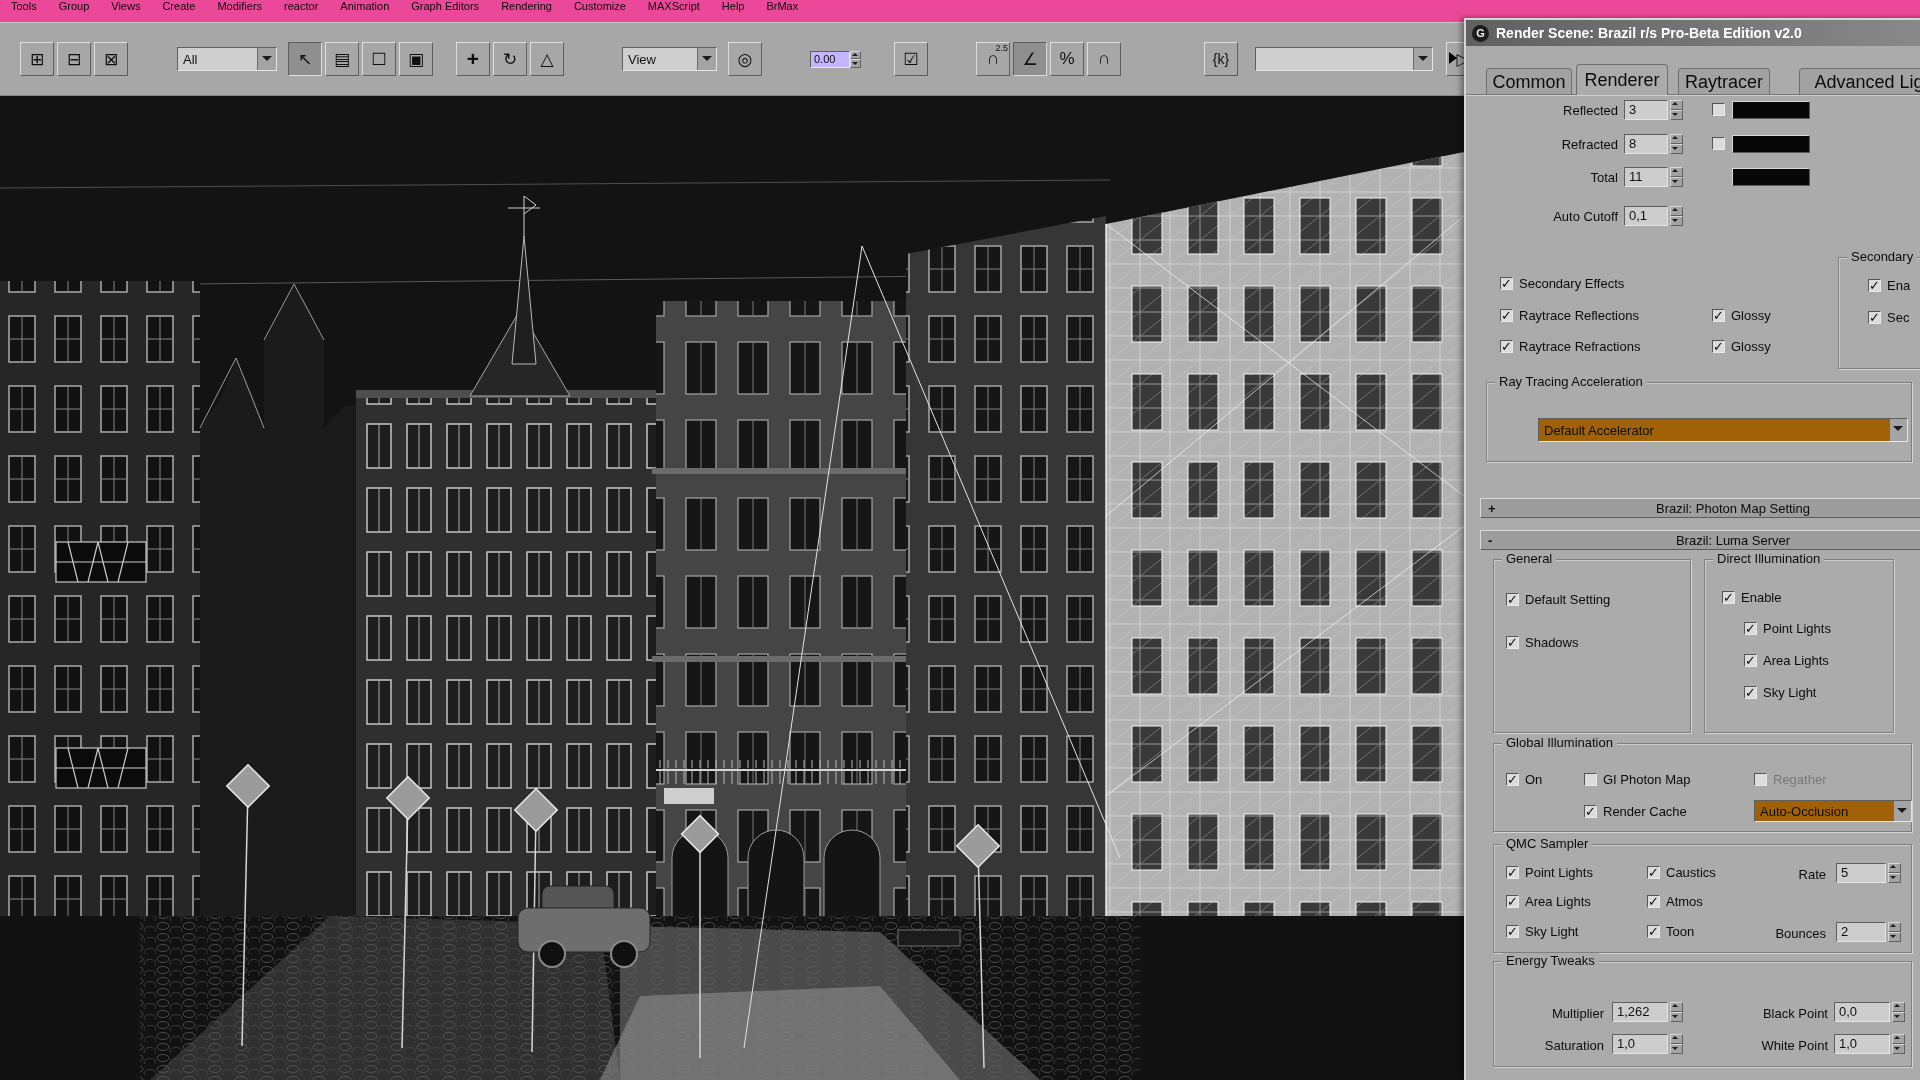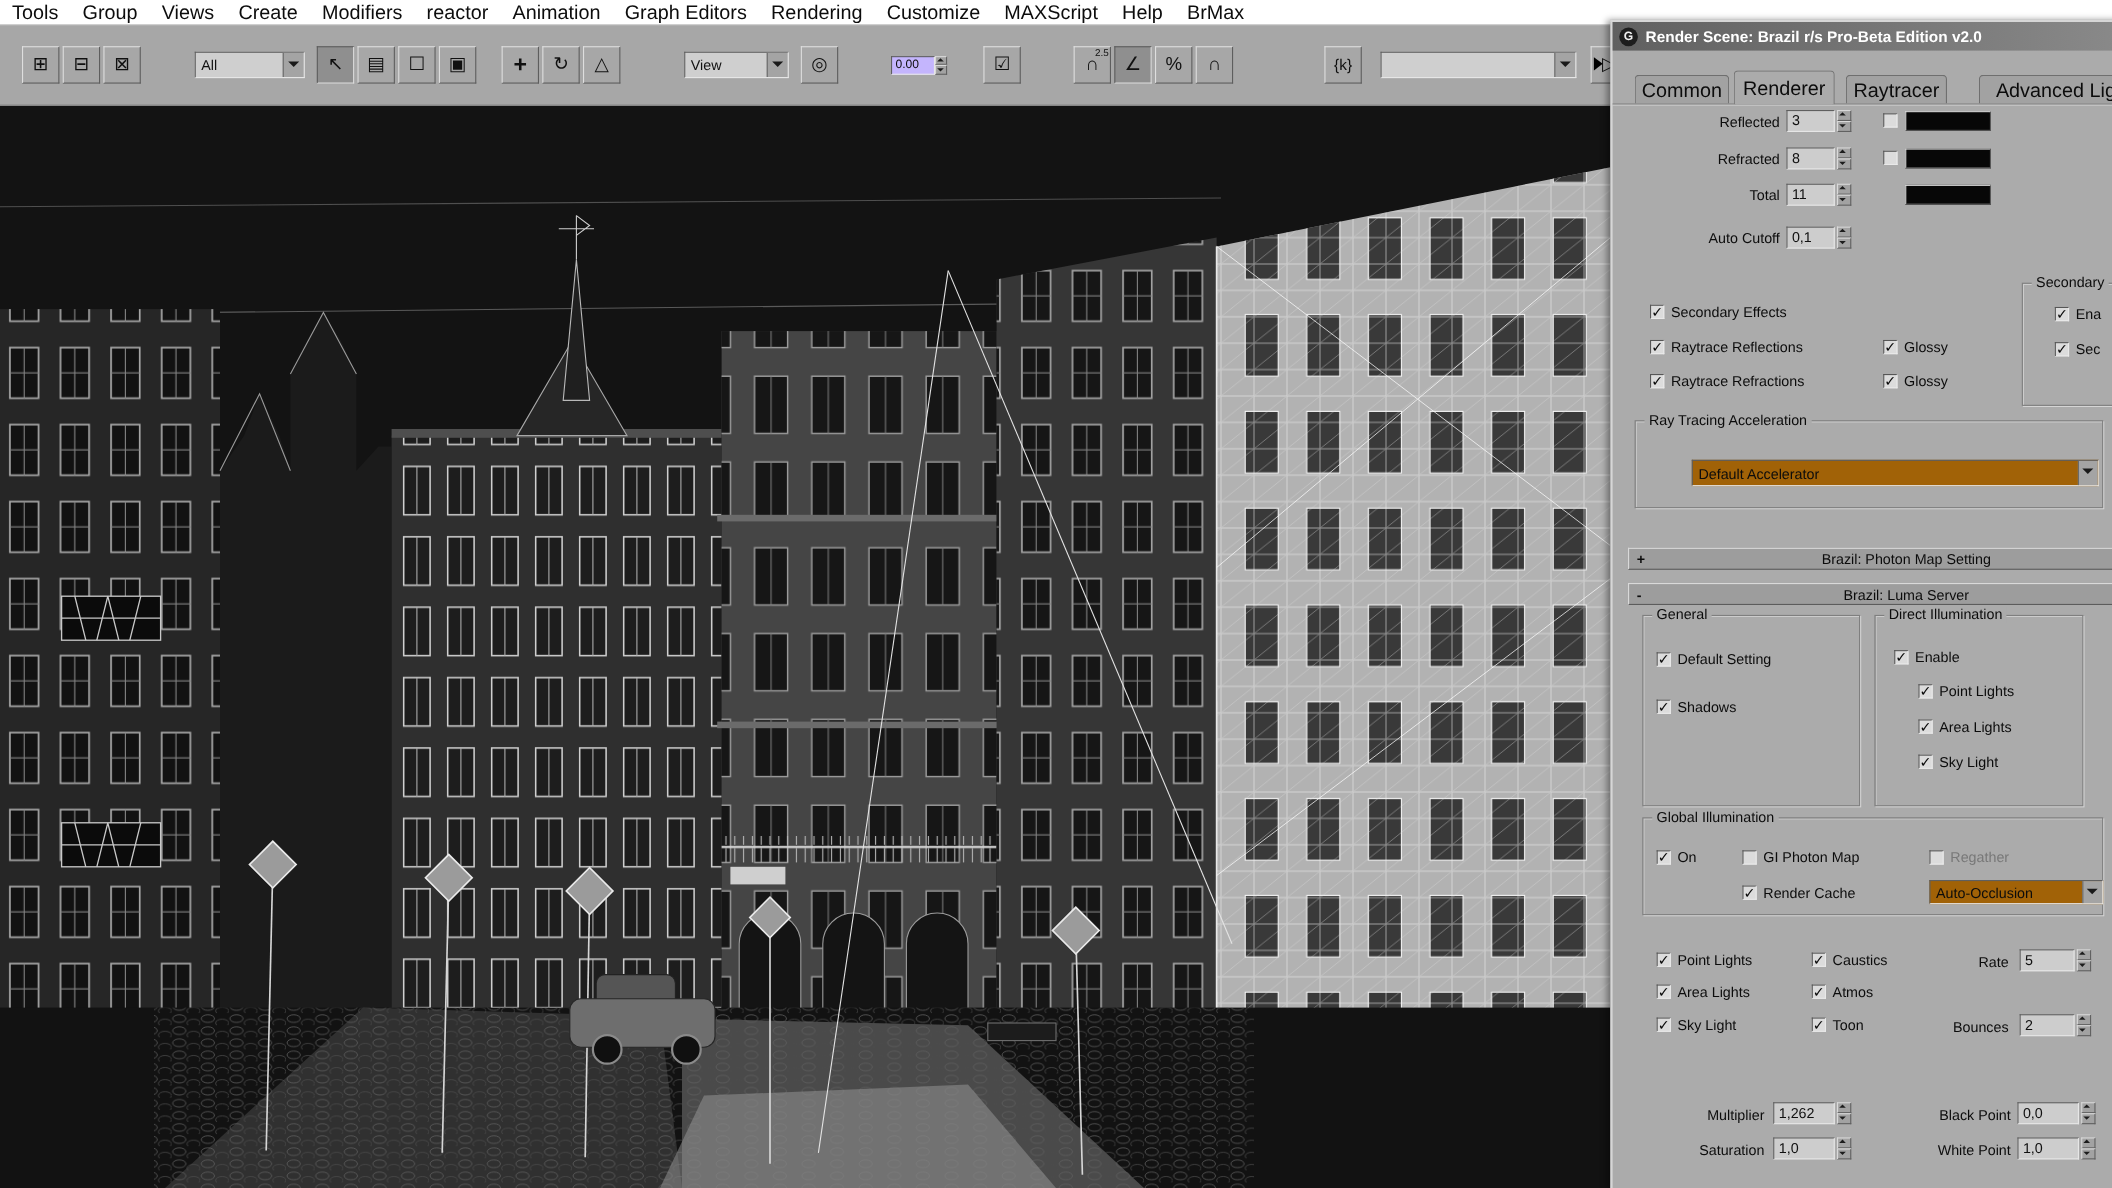--- a/index.html
+++ b/index.html
@@ -1,21 +1,21 @@
 <!DOCTYPE html>
 <html><head>
 <meta charset="utf-8">
 <style>
   *{box-sizing:border-box;margin:0;padding:0}
   html,body{width:1920px;height:1080px;overflow:hidden;background:#a9a9a9;
     font-family:"Liberation Sans","DejaVu Sans",sans-serif;color:#0c0c0c}
 
   
-  .menubar{position:absolute;left:0;top:0;width:100%;height:22px;background:#ffffff;
-    display:flex;align-items:center;font-size:18px;z-index:3}
+  .menubar{position:absolute;left:0;top:0;width:100%;height:22px;background:#ec4899;
+    display:flex;align-items:flex-start;font-size:11px;z-index:3}
   .menubar span{padding:0 11px;cursor:default;white-space:nowrap}
 
   
   .toolbar{position:absolute;left:0;top:22px;width:100%;height:74px;background:#a7a7a7;
     border-top:1px solid #cacaca;border-bottom:1px solid #878787;
     display:flex;align-items:center;gap:3px;padding-left:20px;z-index:2}
   .tbtn{width:34px;height:34px;flex:none;background:#a7a7a7;border:1px solid;
     border-color:#dedede #5e5e5e #5e5e5e #dedede;display:flex;align-items:center;
     justify-content:center;font-size:17px;color:#101010;position:relative}
   .tbtn.pressed{background:#8f8f8f;border-color:#5e5e5e #dedede #dedede #5e5e5e}
@@ -426,20 +426,23 @@
   </div>
   <div class="chk" style="left:118px;top:784px">
     <span class="cb">✓</span>
     <span>Render Cache</span>
   </div>
   <div class="dcombo" style="left:288px;top:780px;width:158px;height:22px">
     <span class="cval">Auto-Occlusion</span>
     <span class="cbtn"></span>
   </div>
 
+  <div class="group" style="left:27px;top:824px;width:419px;height:109px">
+    <span>QMC Sampler</span>
+  </div>
   <div class="chk" style="left:40px;top:845px">
     <span class="cb">✓</span>
     <span>Point Lights</span>
   </div>
   <div class="chk" style="left:181px;top:845px">
     <span class="cb">✓</span>
     <span>Caustics</span>
   </div>
   <div class="lab r" style="left:290px;top:847px;width:70px">Rate</div>
   <div class="field" style="left:370px;top:843px;width:50px">5</div>
@@ -465,20 +468,23 @@
     <span class="cb">✓</span>
     <span>Toon</span>
   </div>
   <div class="lab r" style="left:280px;top:906px;width:80px">Bounces</div>
   <div class="field" style="left:370px;top:902px;width:50px">2</div>
   <span class="spin" style="left:422px;top:902px">
       <i></i>
       <i></i>
     </span>
 
+  <div class="group" style="left:27px;top:941px;width:419px;height:106px">
+    <span>Energy Tweaks</span>
+  </div>
   <div class="lab r" style="left:30px;top:986px;width:108px">Multiplier</div>
   <div class="field" style="left:146px;top:982px;width:56px">1,262</div>
   <span class="spin" style="left:204px;top:982px">
       <i></i>
       <i></i>
     </span>
   <div class="lab r" style="left:246px;top:986px;width:116px">Black Point</div>
   <div class="field" style="left:368px;top:982px;width:56px">0,0</div>
   <span class="spin" style="left:426px;top:982px">
       <i></i>

